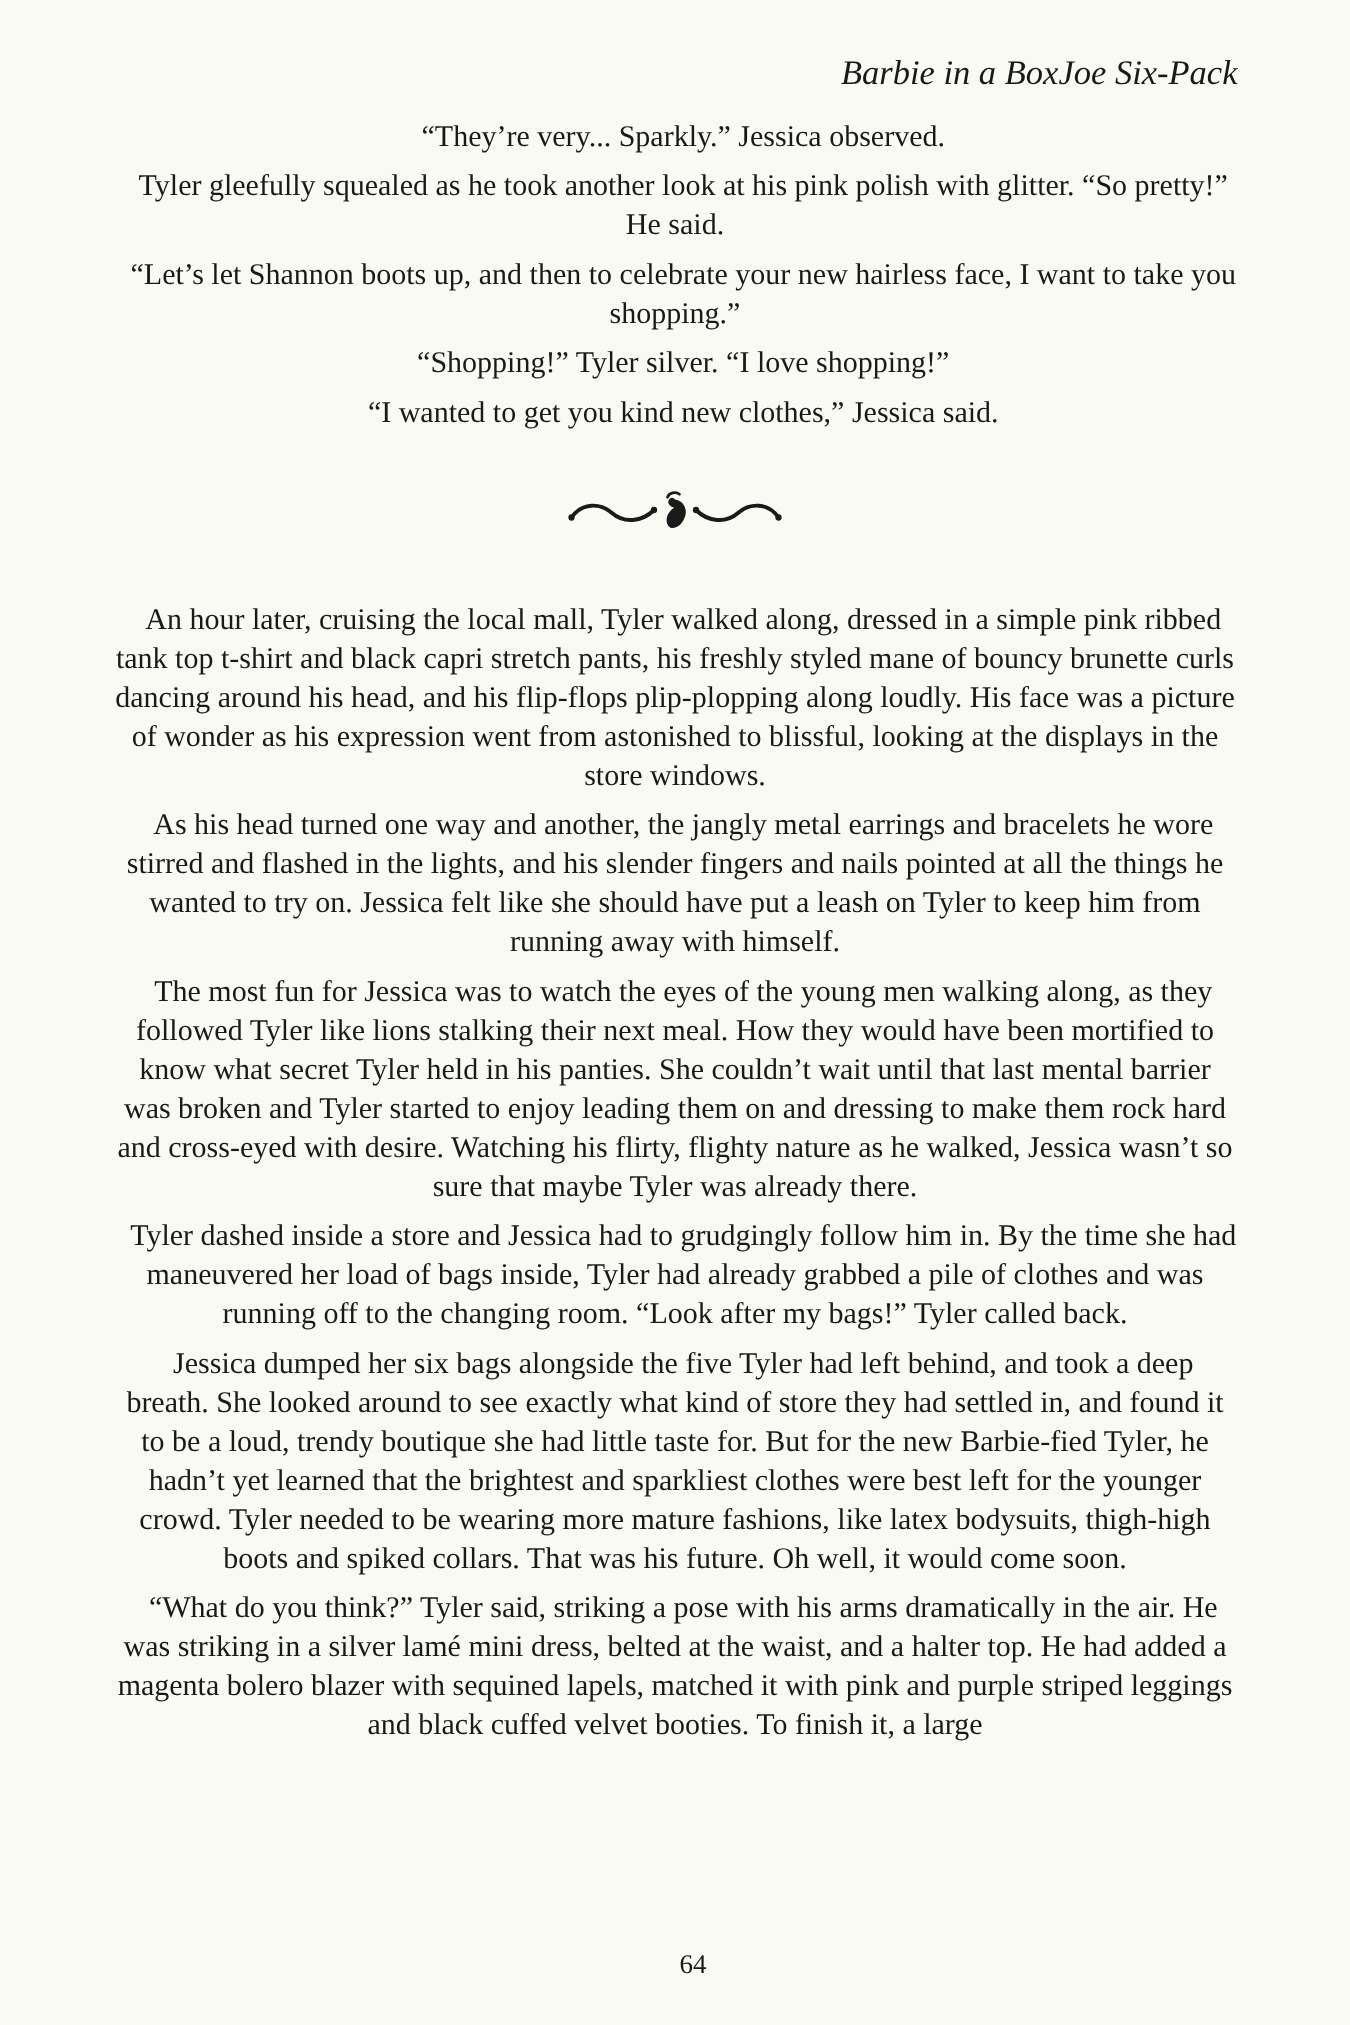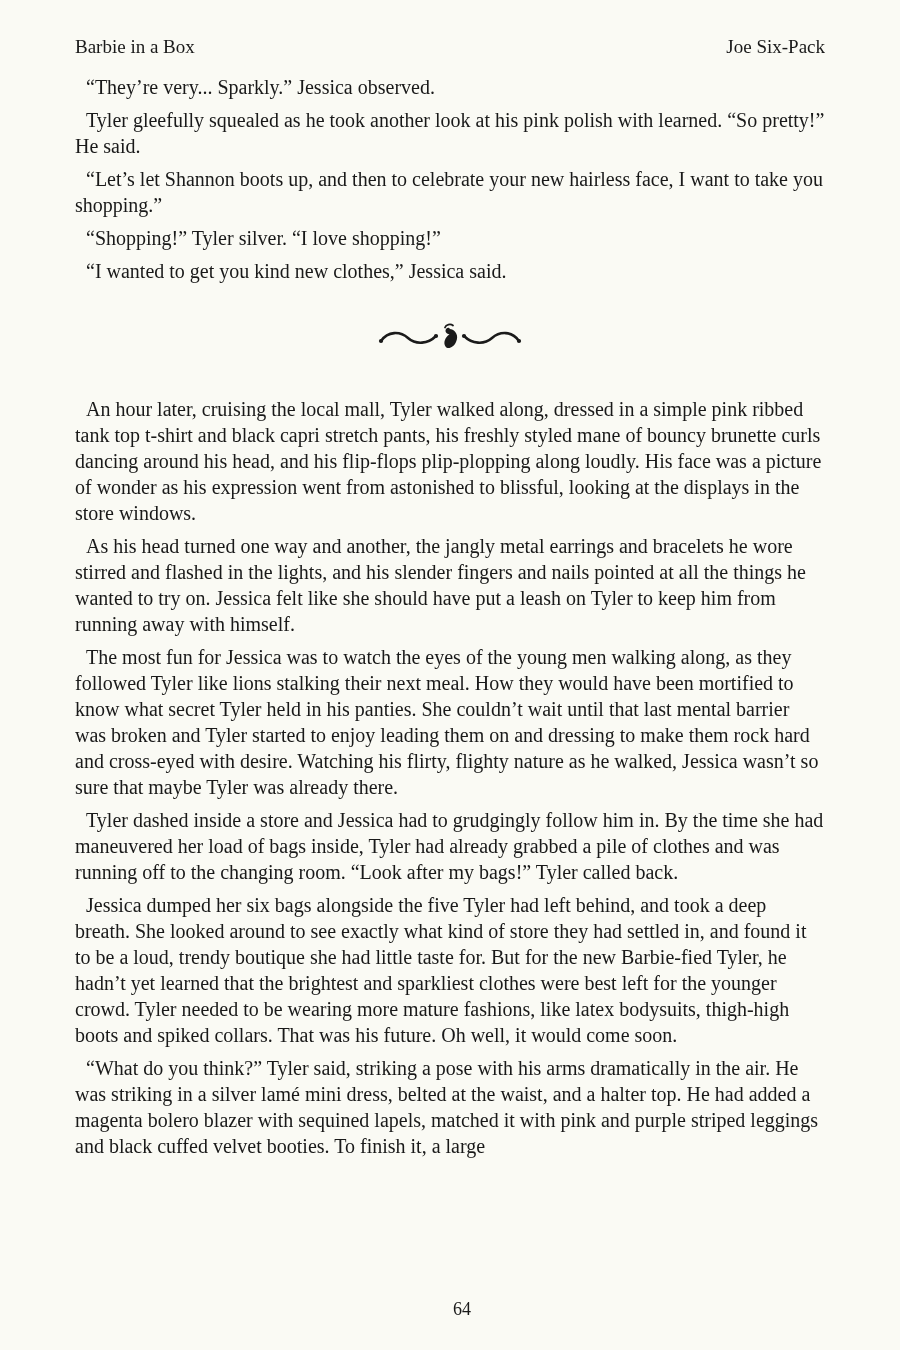--- a/index.html
+++ b/index.html
@@ -10,31 +10,32 @@
     background: #fafaf4;
     position: relative;
     box-sizing: border-box;
     padding: 36px 75px 0 75px;
     font-family: "Liberation Serif", serif;
     color: #191919;
     overflow: hidden;
   }
   .running-head {
     display: flex;
-    justify-content: space-between;
+    justify-content: flex-end;
     align-items: baseline;
-    font-size: 19px;
+    font-style: italic;
+    font-size: 23px;
     margin-bottom: 16px;
   }
   .body-text p {
     font-size: 20px;
     line-height: 26px;
     margin: 0 0 7px 0;
     text-indent: 11px;
-    text-align: left;
+    text-align: center;
   }
   .scene-break {
     text-align: center;
     margin: 36px 0 40px 0;
     line-height: 0;
   }
   .scene-break svg { display: inline-block; vertical-align: middle; }
   .page-footer {
     position: absolute;
     left: 12px;
@@ -50,21 +51,21 @@
 
 <div class="page">
 
   <header class="running-head">
     <span class="head-left">Barbie in a Box</span>
     <span class="head-right">Joe Six-Pack</span>
   </header>
 
   <main class="body-text">
     <p>“They’re very... Sparkly.” Jessica observed.</p>
-    <p>Tyler gleefully squealed as he took another look at his pink polish with learned. “So pretty!” He said.</p>
+    <p>Tyler gleefully squealed as he took another look at his pink polish with glitter. “So pretty!” He said.</p>
     <p>“Let’s let Shannon boots up, and then to celebrate your new hairless face, I want to take you shopping.”</p>
     <p>“Shopping!” Tyler silver. “I love shopping!”</p>
     <p>“I wanted to get you kind new clothes,” Jessica said.</p>
 
     <div class="scene-break">
       <svg width="150" height="36" viewBox="0 0 150 36" aria-hidden="true">
         <g fill="none" stroke="#1a1a1a" stroke-width="2.6" stroke-linecap="round">
           <path d="M6,21 C13,11 25,11 33,18 C41,25 53,24 61,16"></path>
           <path d="M89,16 C97,24 109,25 117,18 C125,11 137,11 144,21"></path>
         </g>

